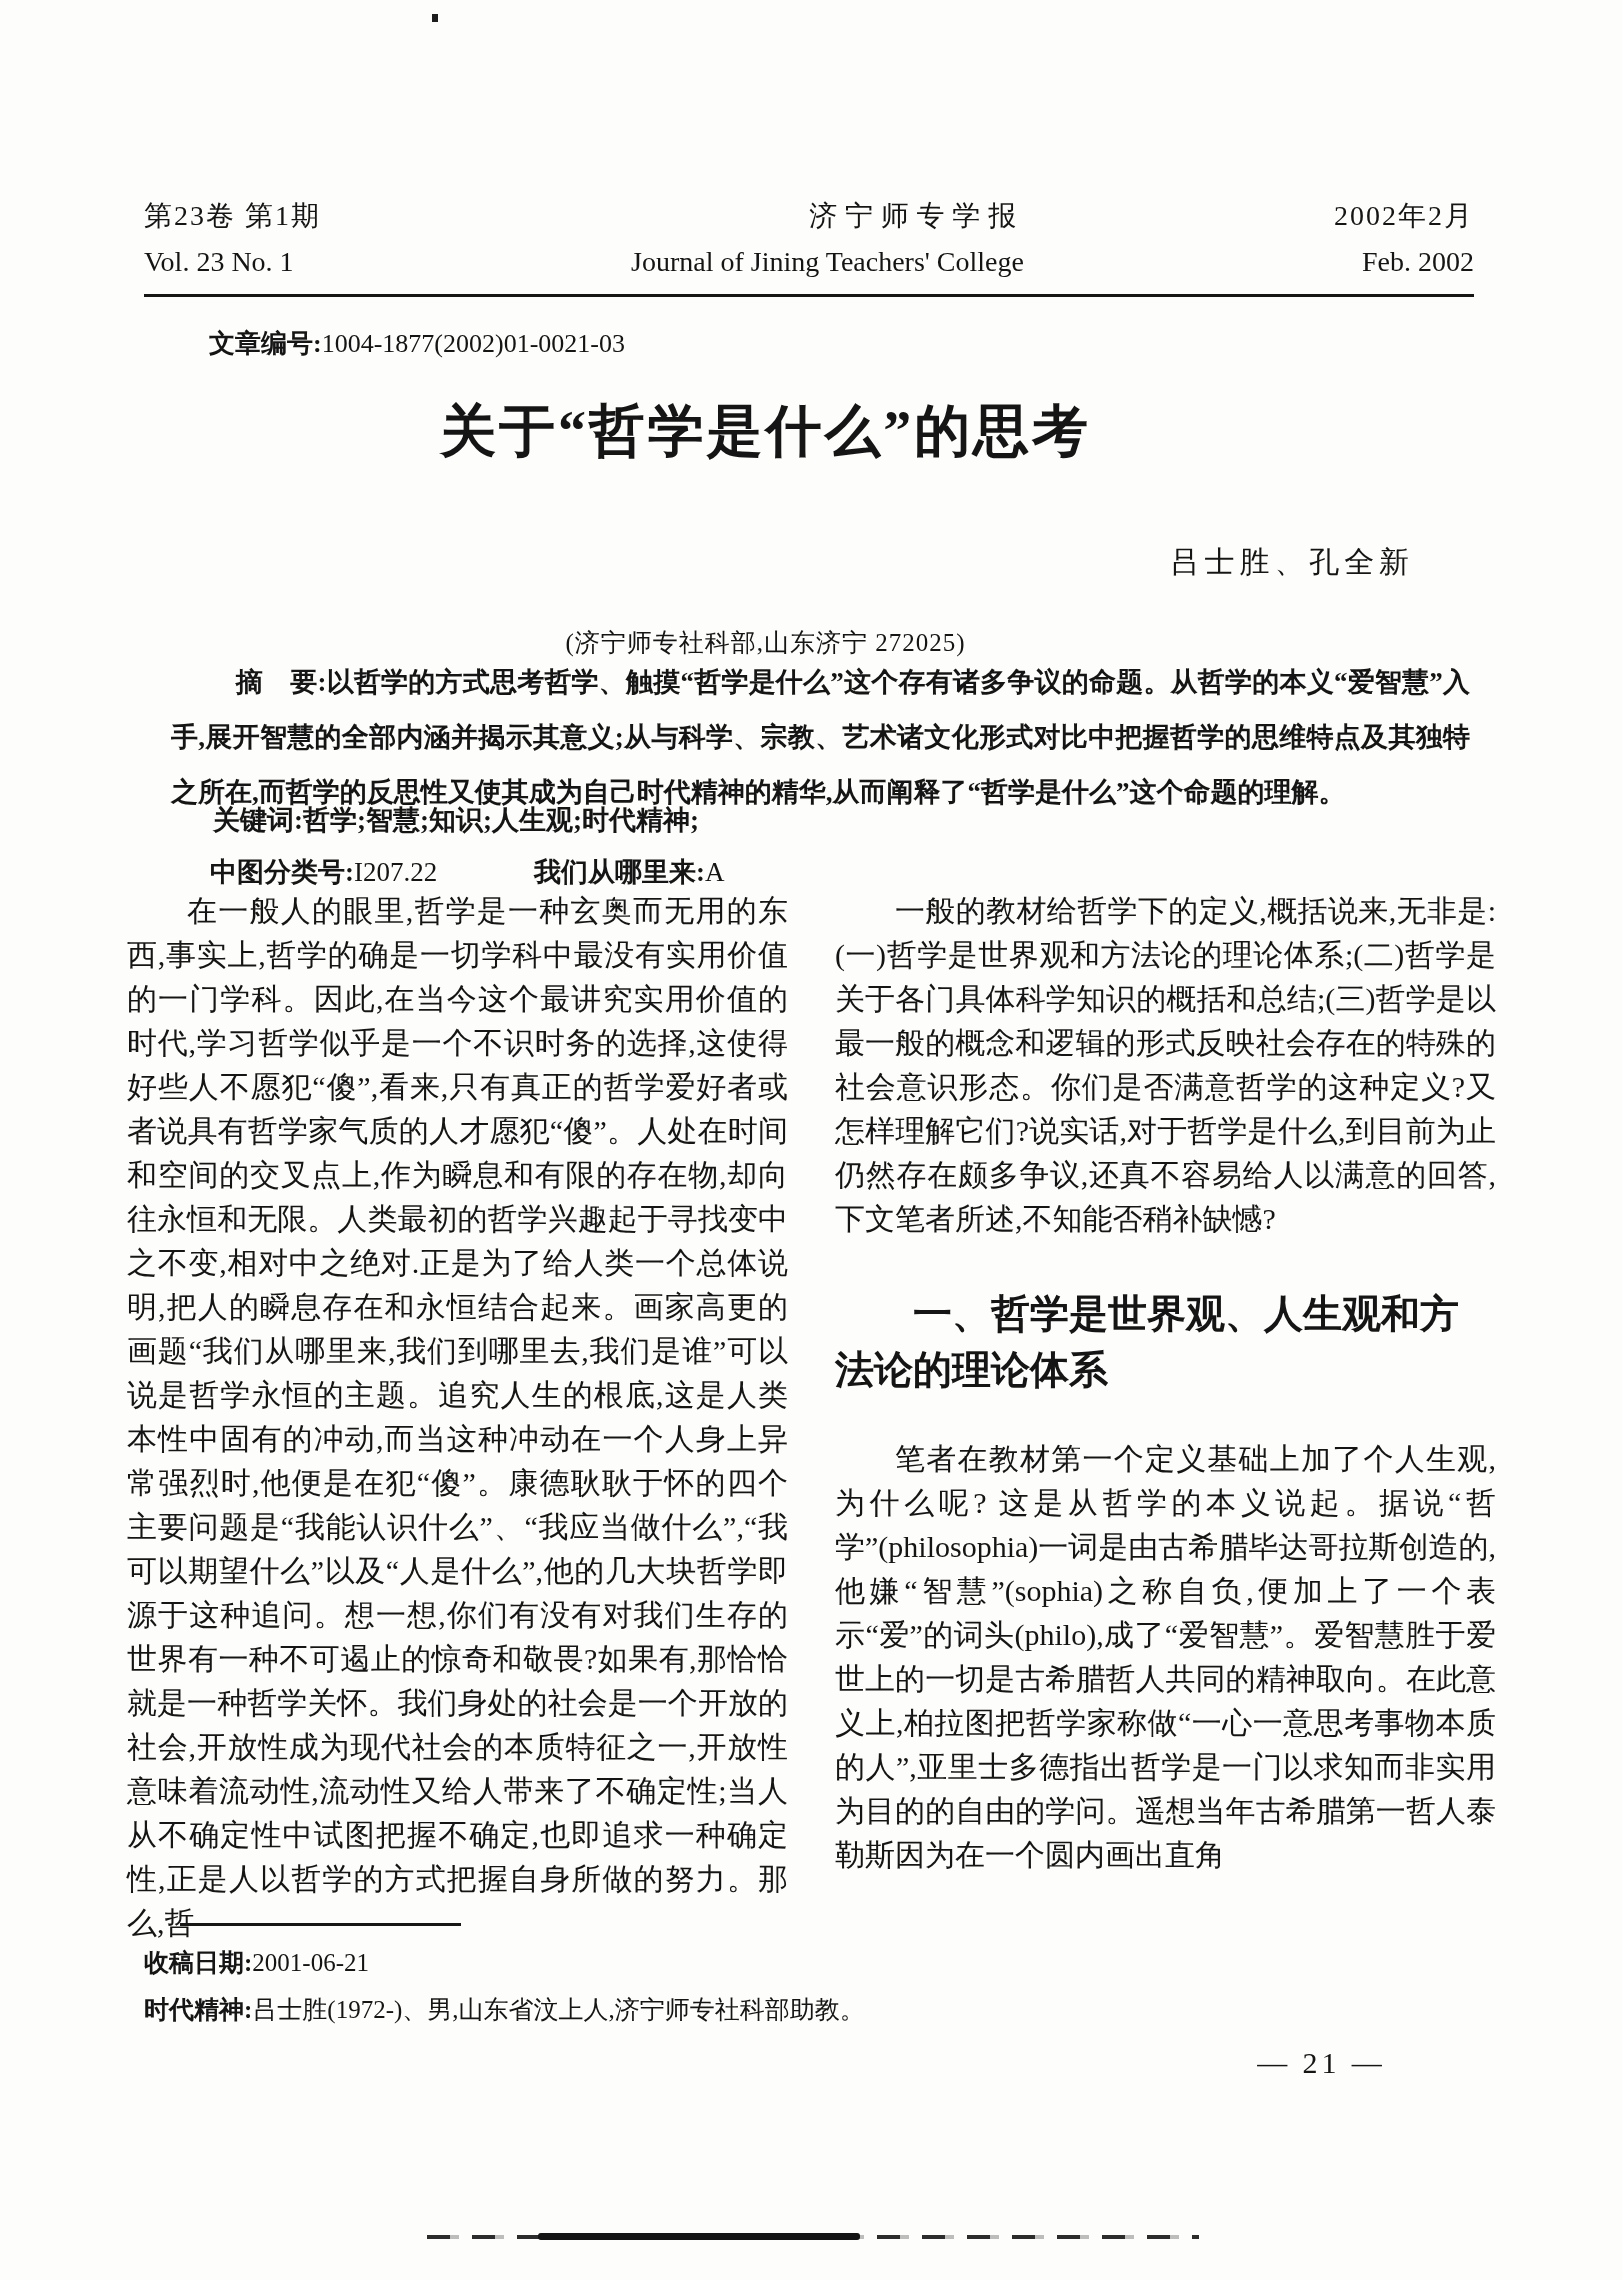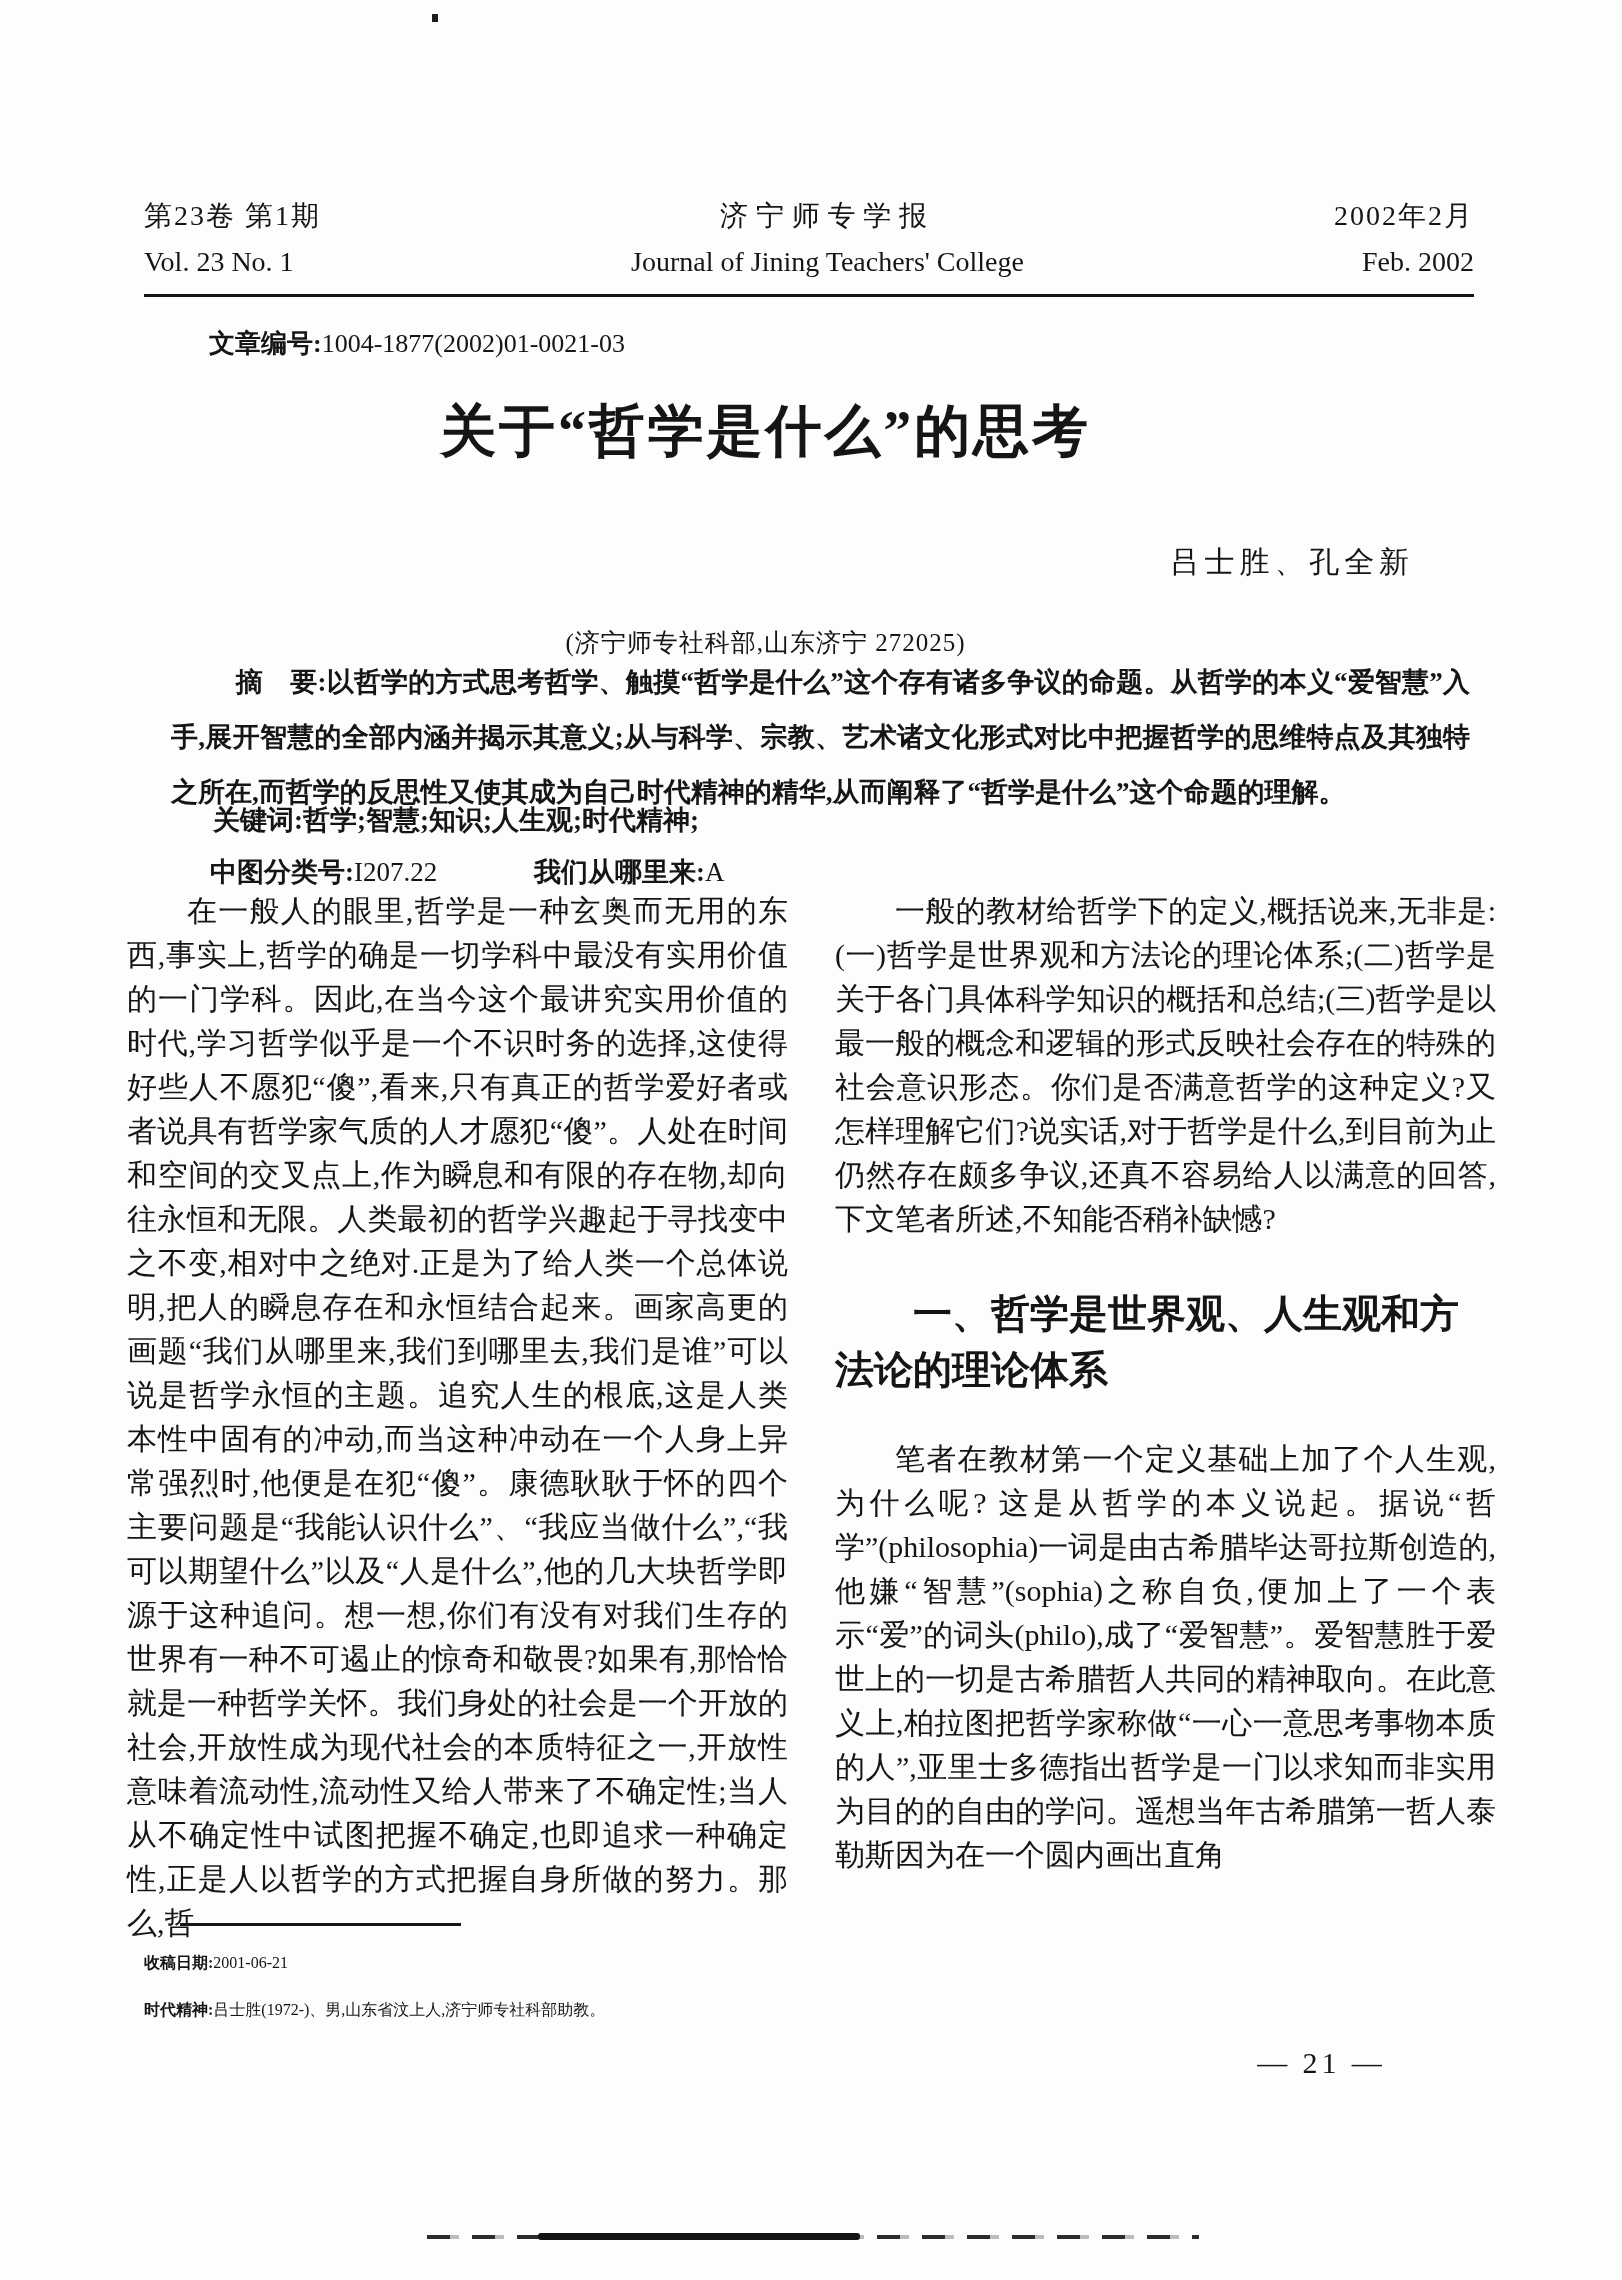--- a/index.html
+++ b/index.html
@@ -12,21 +12,21 @@
     color:#151515;
     font-family:"Liberation Serif","DejaVu Serif",serif;
     overflow:hidden;
   }
   b{font-weight:bold;}
   
   .speck{position:absolute;left:432px;top:13.7px;width:5.9px;height:8.8px;background:#1d1d1d;}
   
   .jheader{position:absolute;left:144px;top:193px;width:1330px;display:flex;justify-content:space-between;}
   .hcell{font-size:28px;line-height:46px;white-space:nowrap;}
-  .hcell .cn{letter-spacing:2px;}
+  .hcell .cn{letter-spacing:2px;text-align:right;}
   .hcell.center{text-align:center;}
   .hcell.center .cn{letter-spacing:7.8px;}
   .hcell.right{text-align:right;font-family:Liberation Serif, serif;}
   .rule{position:absolute;left:144px;top:294px;width:1330px;height:2.9px;background:#161616;}
   
   .article-id{position:absolute;left:209px;top:326px;font-size:26px;}
   
   .title{position:absolute;left:117px;top:394px;width:1297px;text-align:center;
          font-size:56px;font-weight:bold;letter-spacing:2.9px;margin:0;}
   .authors{position:absolute;left:117px;top:542px;width:1297px;text-align:right;
@@ -43,21 +43,21 @@
   .col{position:absolute;top:889px;width:661px;font-size:30px;line-height:44px;
        text-align:justify;}
   .col p{margin:0;}
   .col p.indent{text-indent:2em;}
   .col-left{left:127px;}
   .col-right{left:835px;}
   .section{font-size:39px;line-height:56px;font-weight:bold;text-indent:2em;
            margin:45px 0 39px 0;text-align:left;}
   
   .foot-rule{position:absolute;left:180px;top:1923px;width:281px;height:2.9px;background:#161616;}
-  .footnote{position:absolute;left:144px;top:1939px;font-size:16px;line-height:47px;}
+  .footnote{position:absolute;left:144px;top:1939px;font-size:25px;line-height:47px;}
   .pagenum{position:absolute;left:1175px;top:2046px;width:293px;text-align:center;
            font-size:30px;letter-spacing:3.9px;}
   
   .smudge{position:absolute;left:427px;top:2235px;width:772px;height:3.9px;
           background:repeating-linear-gradient(90deg,#2c2c2c 0 23.4px,rgba(40,40,40,.3) 23.4px 32px,transparent 32px 45px);}
   .smudge-dark{position:absolute;left:538px;top:2233px;width:322px;height:6.8px;background:#131313;border-radius:2.9px;}
 </style>
 </head>
 <body>
 

